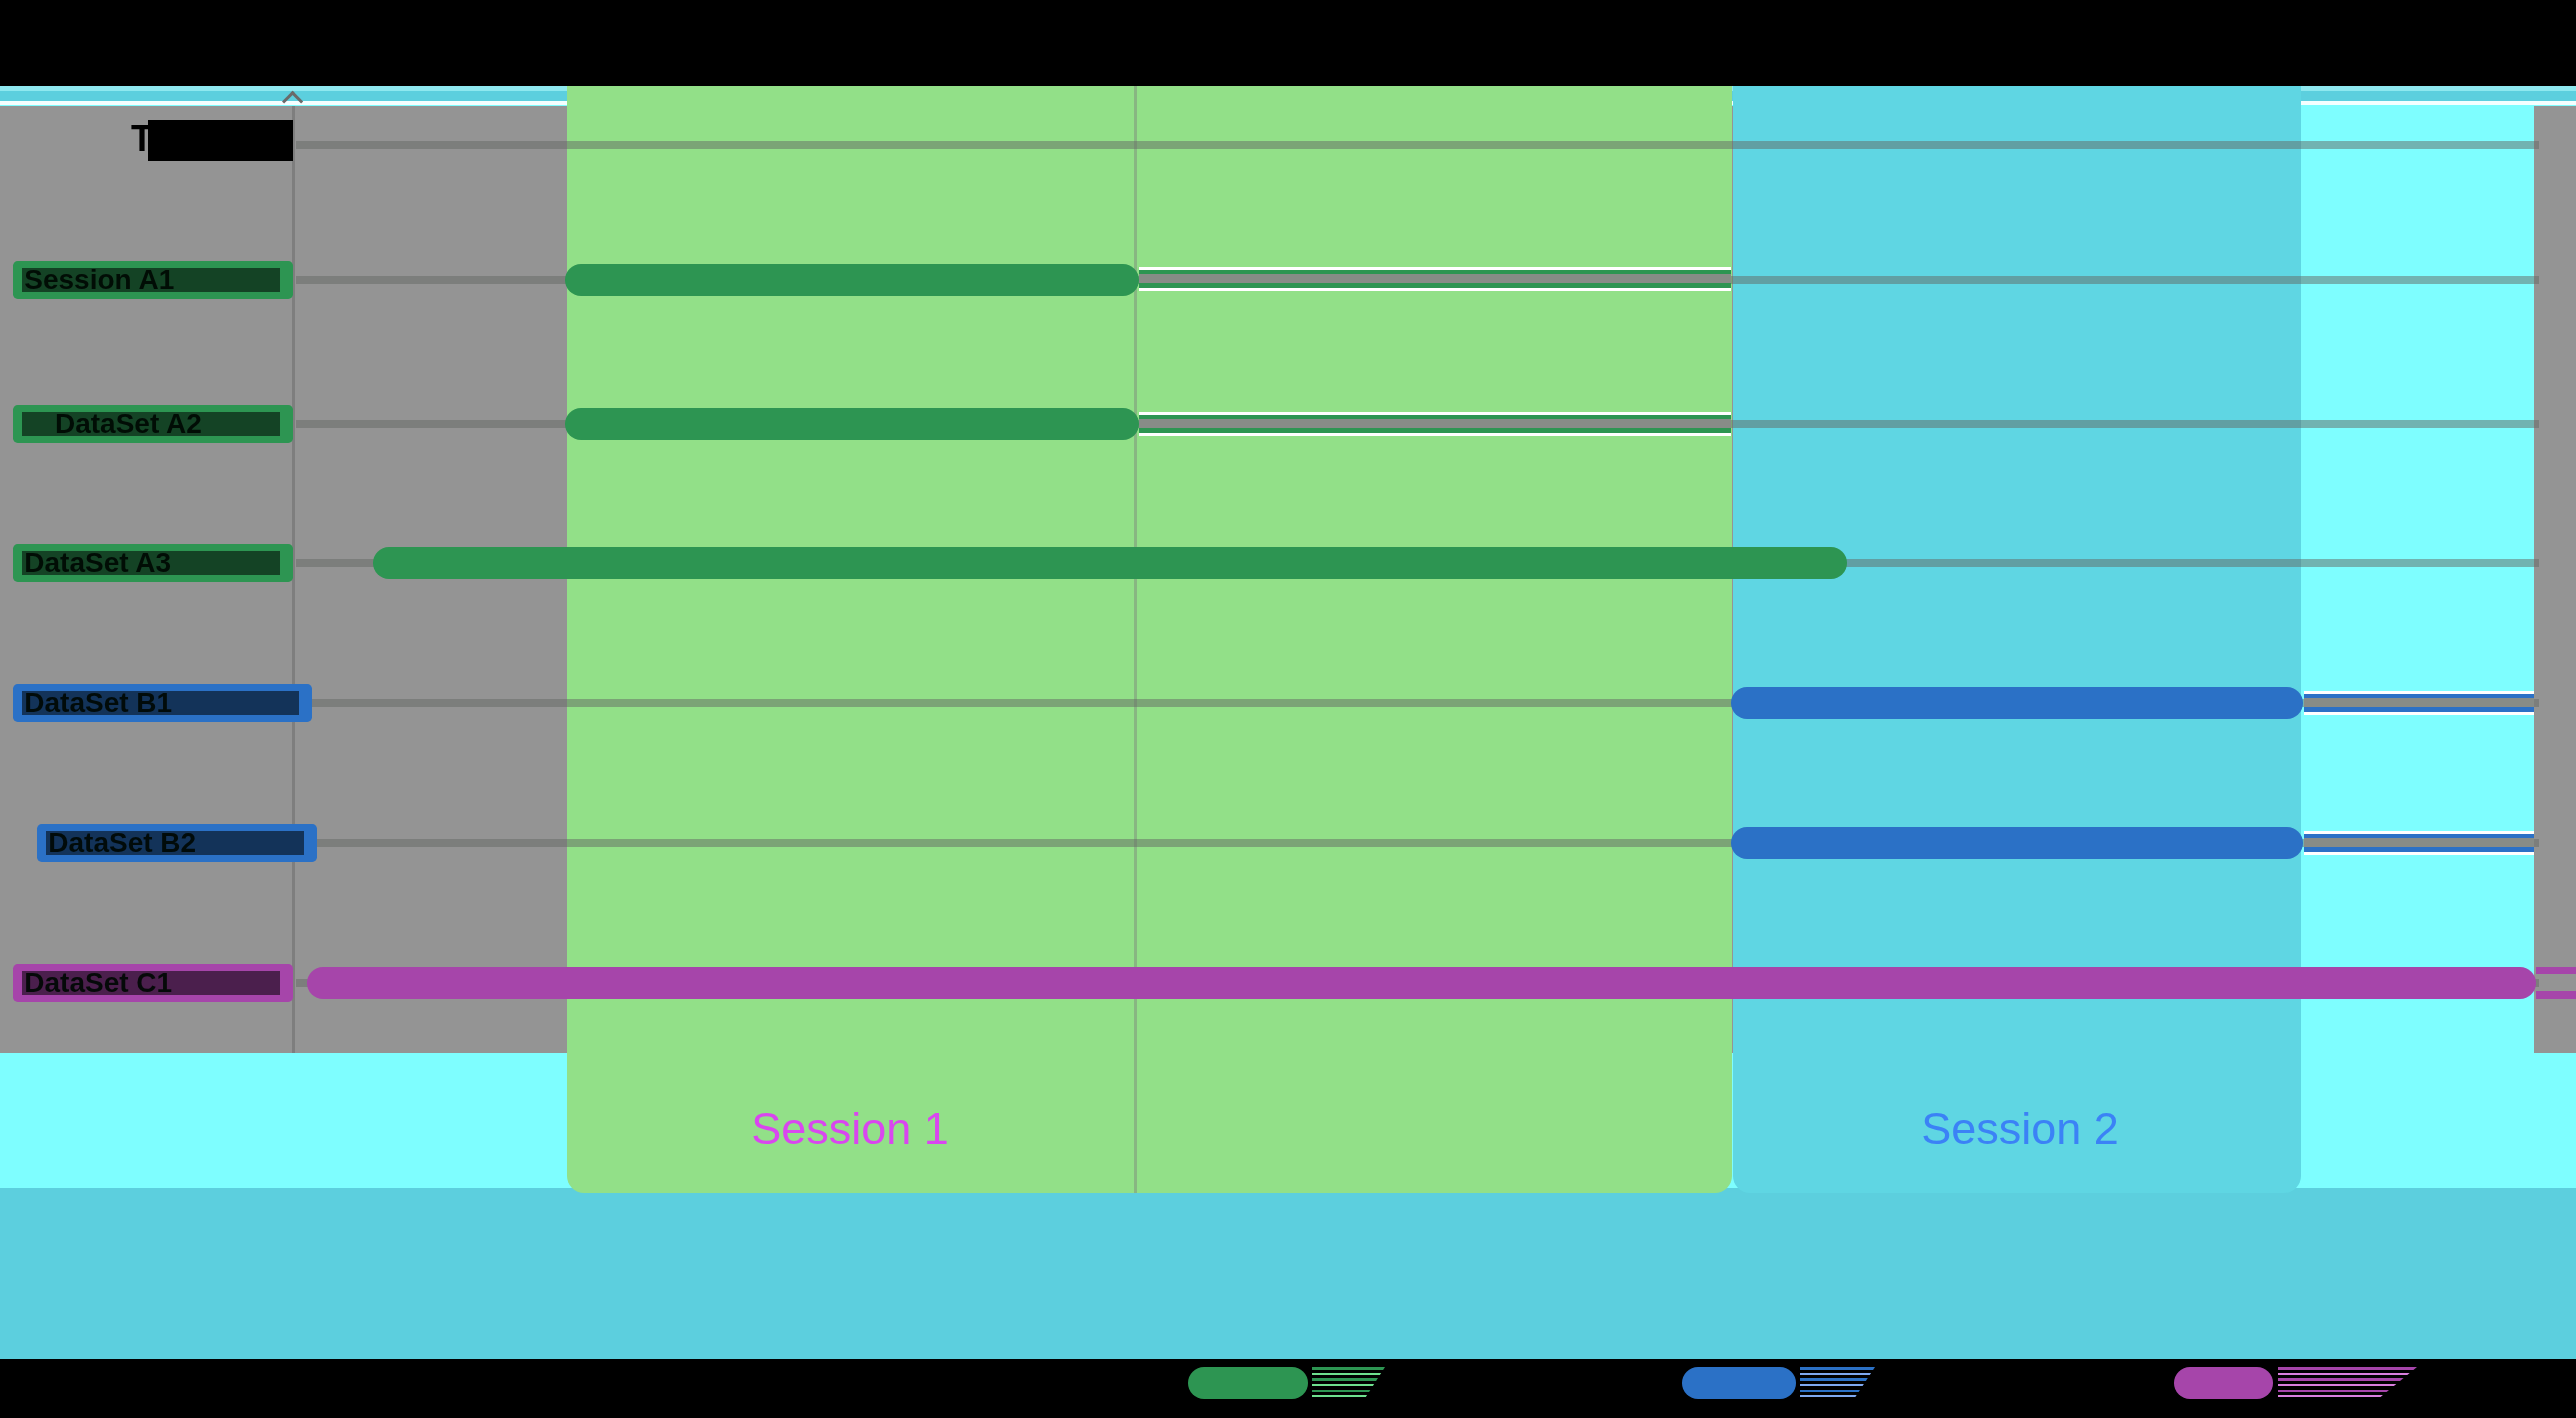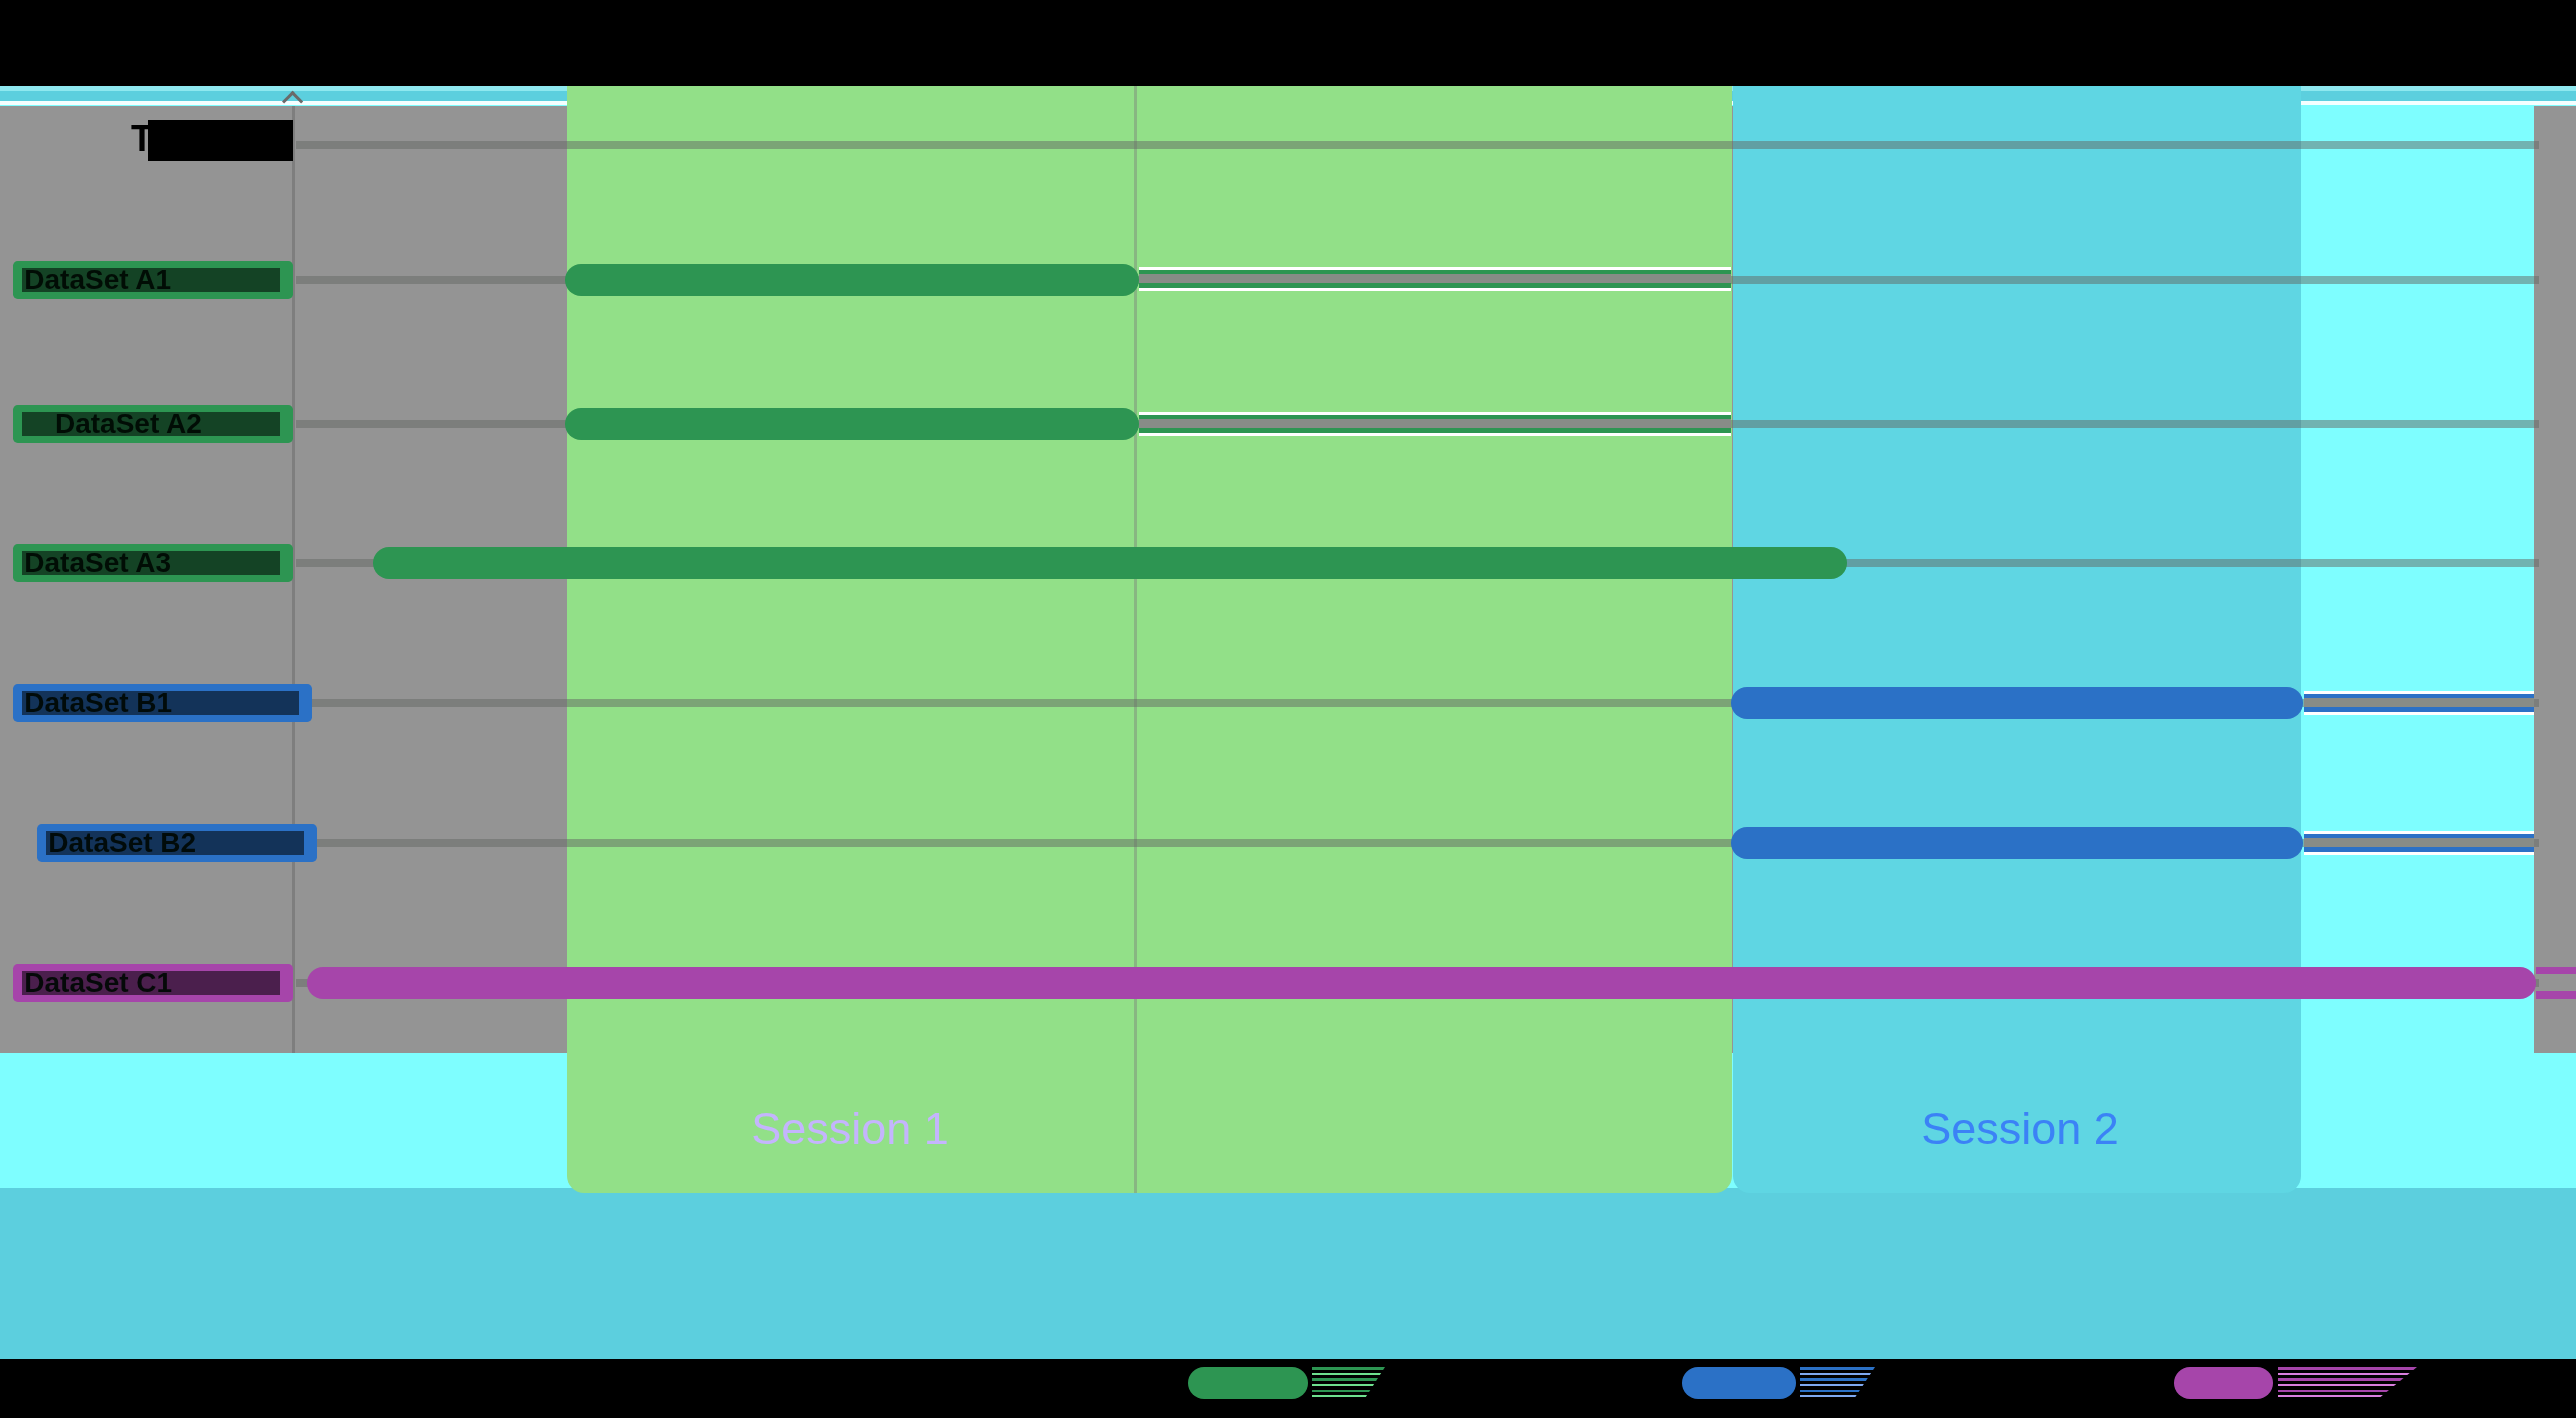--- a/index.html
+++ b/index.html
@@ -25,21 +25,21 @@
         font-size:28px;font-weight:bold;color:rgba(0,18,8,0.92);white-space:nowrap;overflow:hidden;}
   .pill .redact{position:absolute;left:9.4px;right:13px;top:6.6px;bottom:6.6px;background:#000;opacity:0.55;}
   
   #header-box{left:148px;top:120px;width:145px;height:41px;background:#000;}
   #header-t{left:131px;top:118px;font-size:36px;font-weight:bold;color:#000;}
   
   #top-band{left:0;top:0;width:2576px;height:86px;background:#000;}
   #bottom-band{left:0;top:1359px;width:2576px;height:60px;background:#000;}
   
   .session-label{font-size:45px;transform:translate(-50%,-50%);}
-  #session1-label{left:850px;top:1129px;color:#c4b5fd;}
+  #session1-label{left:850px;top:1129px;color:#d946ef;}
   #session2-label{left:2020px;top:1129px;color:#3b82f6;}
   
   .legend-pill{top:1367px;height:32px;border-radius:16px;}
   .legend-streak{top:1367px;height:32px;}
 </style>
 </head>
 <body>
 
 <div id="canvas">
   <div class="abs" id="band-cyan"></div>
@@ -70,21 +70,21 @@
     <div class="abs" style="left: 565px; top: 264px; width: 574px; height: 32px; border-radius: 16px; background: rgb(45, 149, 82);"></div>
     <div class="abs" style="left: 1139px; top: 412px; width: 592px; height: 23.5px; background: linear-gradient(rgb(255, 255, 255) 0px, rgb(255, 255, 255) 2.8px, rgb(45, 149, 82) 2.8px, rgb(45, 149, 82) 7.5px, rgb(135, 140, 135) 7.5px, rgb(135, 140, 135) 16px, rgb(45, 149, 82) 16px, rgb(45, 149, 82) 20.6px, rgb(255, 255, 255) 20.6px, rgb(255, 255, 255) 23.5px);"></div>
     <div class="abs" style="left: 565px; top: 408px; width: 574px; height: 32px; border-radius: 16px; background: rgb(45, 149, 82);"></div>
     <div class="abs" style="left: 373px; top: 547px; width: 1474px; height: 32px; border-radius: 16px; background: rgb(45, 149, 82);"></div>
     <div class="abs" style="left: 2304px; top: 691px; width: 230px; height: 23.5px; background: linear-gradient(rgb(255, 255, 255) 0px, rgb(255, 255, 255) 2.8px, rgb(43, 113, 198) 2.8px, rgb(43, 113, 198) 7.5px, rgb(135, 140, 135) 7.5px, rgb(135, 140, 135) 16px, rgb(43, 113, 198) 16px, rgb(43, 113, 198) 20.6px, rgb(255, 255, 255) 20.6px, rgb(255, 255, 255) 23.5px);"></div>
     <div class="abs" style="left: 1731px; top: 687px; width: 572px; height: 32px; border-radius: 16px; background: rgb(43, 113, 198);"></div>
     <div class="abs" style="left: 2304px; top: 831px; width: 230px; height: 23.5px; background: linear-gradient(rgb(255, 255, 255) 0px, rgb(255, 255, 255) 2.8px, rgb(43, 113, 198) 2.8px, rgb(43, 113, 198) 7.5px, rgb(135, 140, 135) 7.5px, rgb(135, 140, 135) 16px, rgb(43, 113, 198) 16px, rgb(43, 113, 198) 20.6px, rgb(255, 255, 255) 20.6px, rgb(255, 255, 255) 23.5px);"></div>
     <div class="abs" style="left: 1731px; top: 827px; width: 572px; height: 32px; border-radius: 16px; background: rgb(43, 113, 198);"></div>
     <div class="abs" style="left: 2536px; top: 967px; width: 40px; height: 32px; background: linear-gradient(rgb(166, 69, 170) 0px, rgb(166, 69, 170) 7.5px, transparent 7.5px, transparent 24.4px, rgb(166, 69, 170) 24.4px, rgb(166, 69, 170) 32px);"></div>
     <div class="abs" style="left: 307px; top: 967px; width: 2229px; height: 32px; border-radius: 16px; background: rgb(166, 69, 170);"></div>
-    <div class="abs pill" style="left: 13px; top: 261px; width: 280px; background: rgb(45, 149, 82);"><span>DataSet A1</span><div class="redact"></div></div>
+    <div class="abs pill" style="left: 13px; top: 261px; width: 280px; background: rgb(45, 149, 82);"><span>Session A1</span><div class="redact"></div></div>
     <div class="abs pill" style="left: 13px; top: 405px; width: 280px; background: rgb(45, 149, 82); padding-left: 42px;"><span>DataSet A2</span><div class="redact"></div></div>
     <div class="abs pill" style="left: 13px; top: 544px; width: 280px; background: rgb(45, 149, 82);"><span>DataSet A3</span><div class="redact"></div></div>
     <div class="abs pill" style="left: 13px; top: 684px; width: 299px; background: rgb(43, 113, 198);"><span>DataSet B1</span><div class="redact"></div></div>
     <div class="abs pill" style="left: 13px; top: 824px; width: 280px; background: rgb(43, 113, 198); margin-left: 24px;"><span>DataSet B2</span><div class="redact"></div></div>
     <div class="abs pill" style="left: 13px; top: 964px; width: 280px; background: rgb(166, 69, 170);"><span>DataSet C1</span><div class="redact"></div></div>
     <div class="abs" id="header-box"></div>
 
   <div class="abs session-label" id="session1-label">Session 1</div>
   <div class="abs session-label" id="session2-label">Session 2</div>
 

